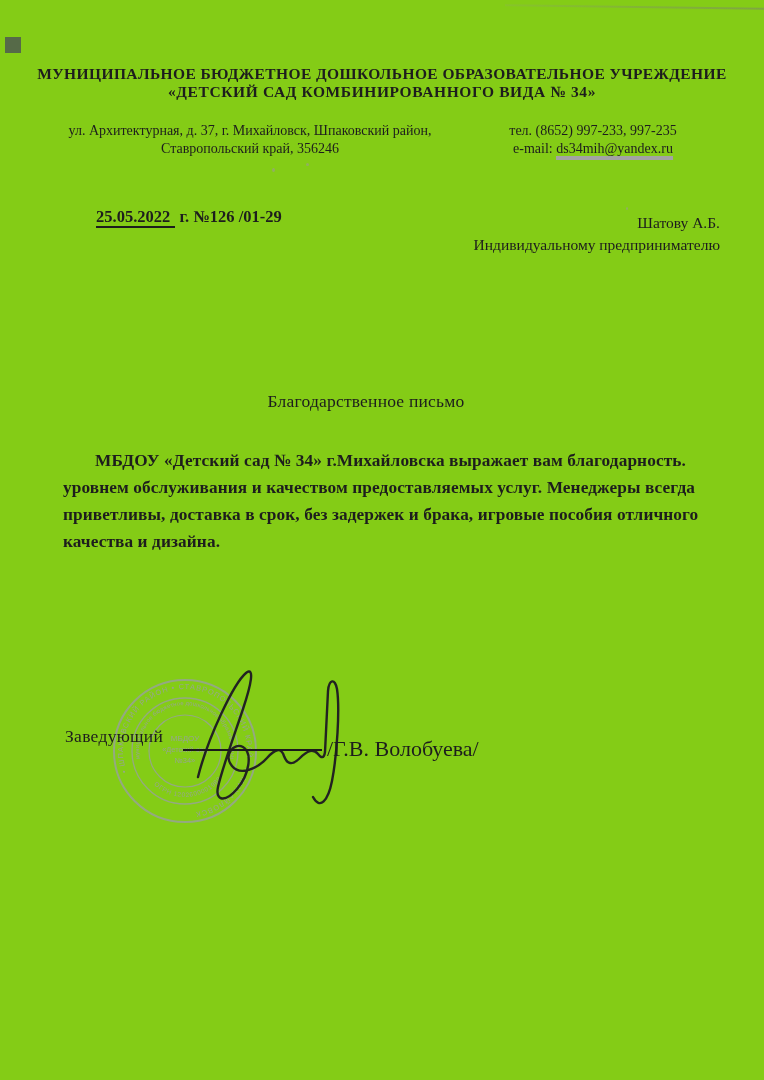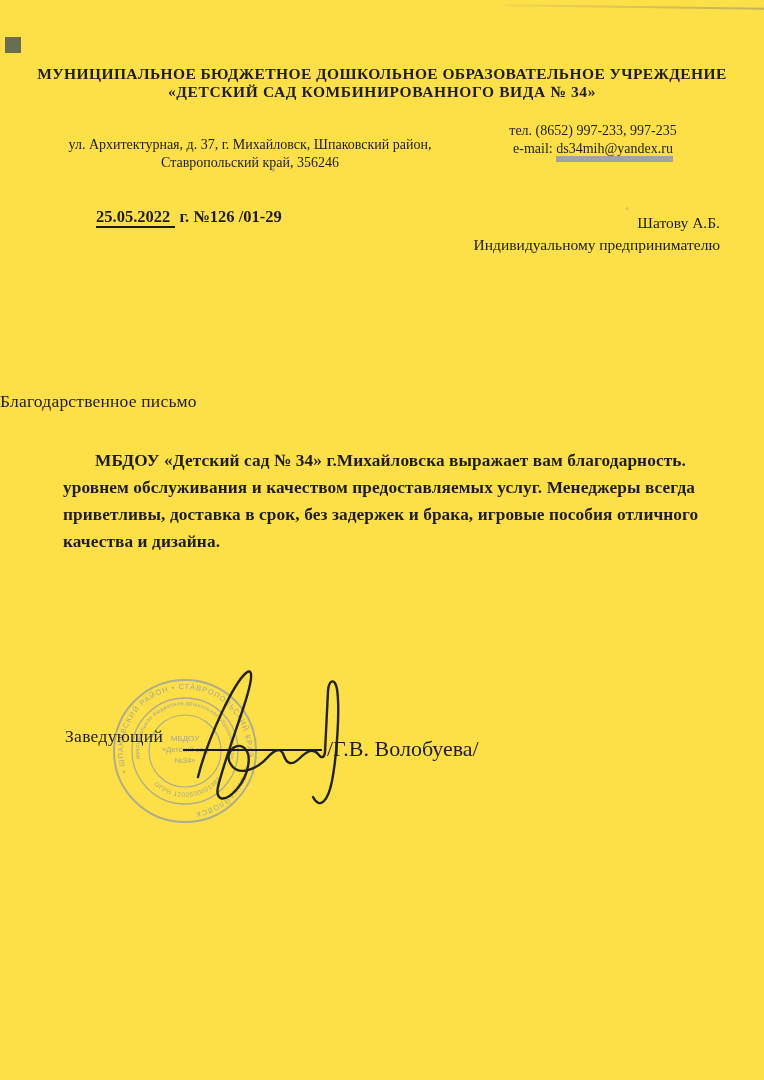--- a/index.html
+++ b/index.html
@@ -2,21 +2,21 @@
 <html><head>
 <meta charset="utf-8">
 <style>
   * { margin: 0; padding: 0; box-sizing: border-box; }
   html, body { background: #e8e8e8; }
   .page {
     position: relative;
     width: 764px;
     height: 1080px;
     margin: 0 auto;
-    background: #fde047;
+    background: #84cc16;
     overflow: hidden;
     font-family: "Liberation Serif", serif;
     color: #1d1d1d;
   }
   
   .artifact-square {
     position: absolute; left: 5px; top: 37px;
     width: 16px; height: 16px;
     background: #4e5851; opacity: 0.85;
   }
@@ -32,43 +32,43 @@
   .speck3 { left: 626px; top: 207px; width: 2px; height: 3px; }
 
   
   .org-block { position: absolute; left: 0; top: 65px; width: 764px; text-align: center; }
   .org-line1 { font-size: 15.5px; font-weight: bold; letter-spacing: 0.4px; line-height: 18px; }
   .org-line2 { font-size: 15.5px; font-weight: bold; letter-spacing: 0.6px; line-height: 18px; }
   .org-line3 { font-size: 15px;   font-weight: bold; letter-spacing: 0.3px; line-height: 18px; }
 
   .address-block {
     position: absolute; left: 60px; top: 122px; width: 380px;
-    text-align: center; font-size: 14px; line-height: 18px; margin-top: 14px;
+    text-align: center; font-size: 14px; line-height: 18px;
   }
   .contact-block {
     position: absolute; left: 498px; top: 122px; width: 190px;
     text-align: center; font-size: 14px; line-height: 18px;
   }
-  .email-underline { border-bottom: 6px solid #a3a3a3; padding-bottom: 0px; }
+  .email-underline { border-bottom: 4px solid #a3a3a3; padding-bottom: 0px; }
 
   
   .ref-line {
     position: absolute; left: 96px; top: 207px;
     font-size: 16.5px; font-weight: bold; white-space: nowrap;
   }
   .ref-date { border-bottom: 2px solid #1d1d1d; padding-right: 5px; }
   .recipient-block {
     position: absolute; right: 44px; top: 212px;
     text-align: right; font-size: 15.5px; line-height: 22px;
   }
 
   
   .letter-title {
     position: absolute; left: 0; top: 391px; width: 732px;
-    font-size: 17.5px; letter-spacing: 0.2px;
+    text-align: center; font-size: 17.5px; letter-spacing: 0.2px;
   }
   .body-block { position: absolute; left: 63px; top: 447px; width: 660px; font-weight: bold; }
   .body-line { font-size: 17.3px; line-height: 27px; white-space: nowrap; letter-spacing: 0.1px; }
   .body-line.indent { text-indent: 32px; }
 
   
   .sig-label {
     position: absolute; left: 65px; top: 726px;
     font-size: 17.5px; letter-spacing: 0.3px;
   }

